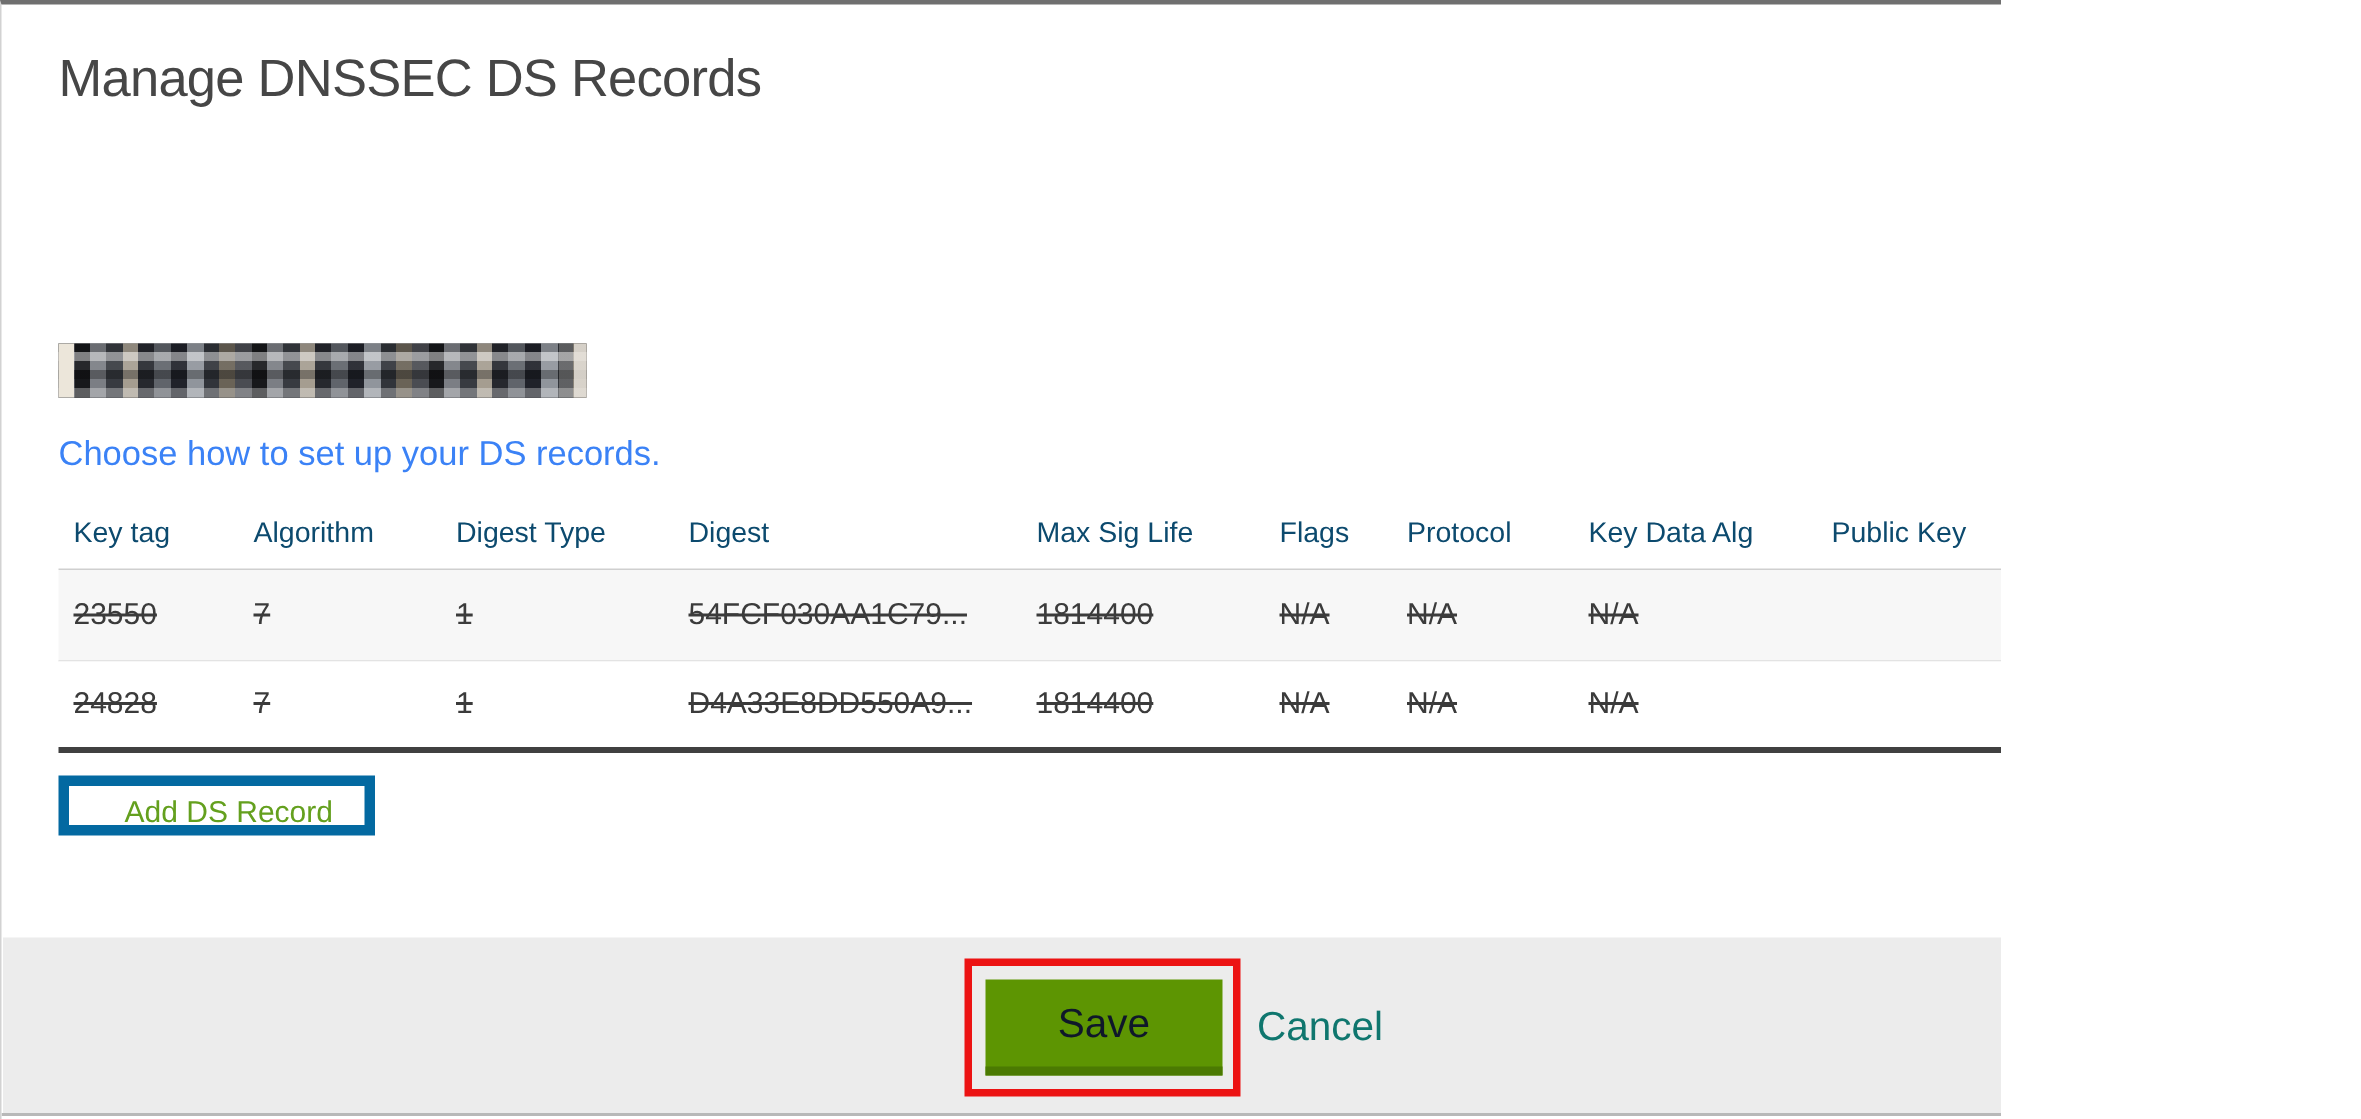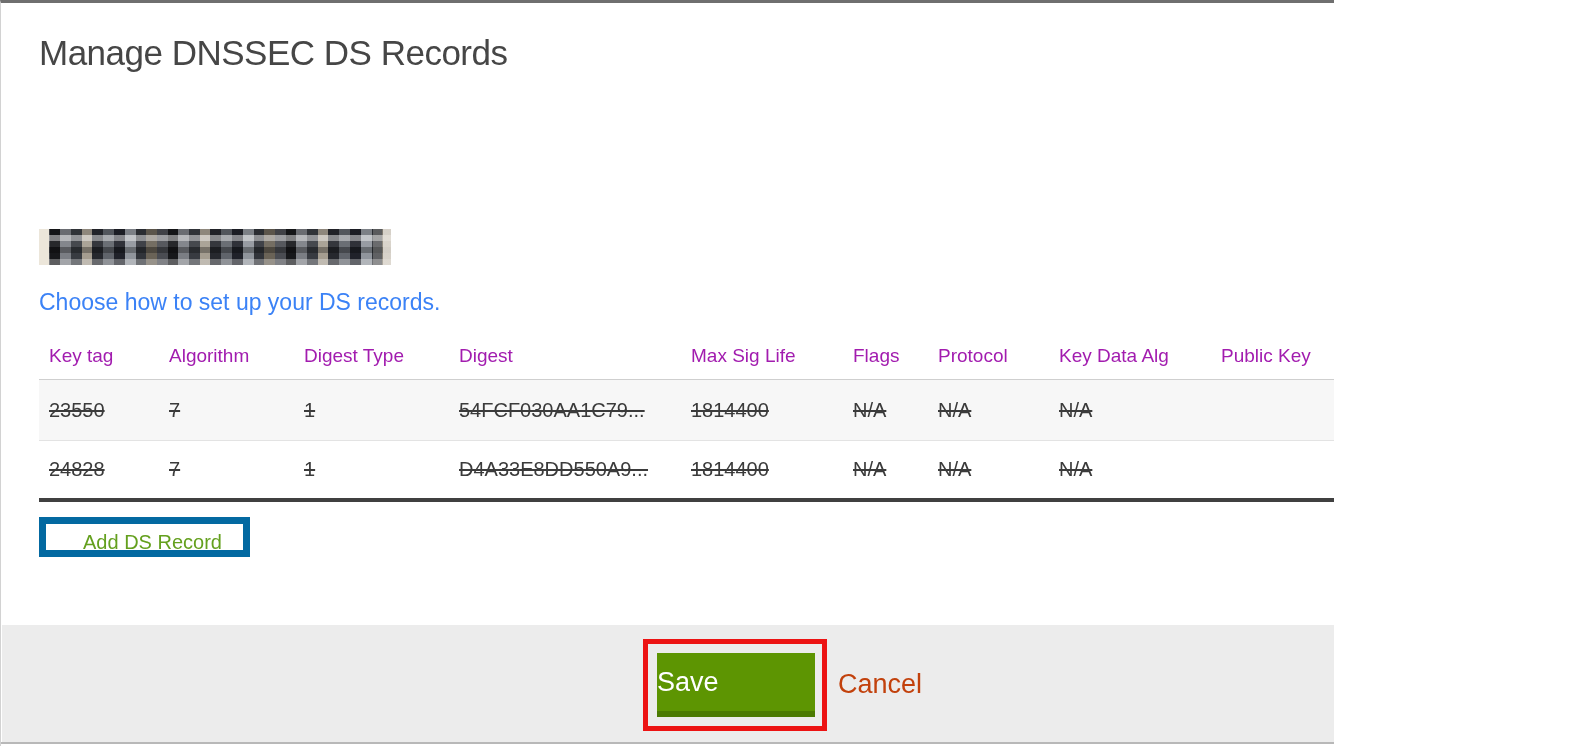--- a/index.html
+++ b/index.html
@@ -50,21 +50,21 @@
   }
 
   
   .ds-table{ position:absolute; left:38px; top:330px; width:1455px; }
   .trow{
     display:grid;
     grid-template-columns:120px 135px 155px 232px 162px 85px 121px 162px 154px 1fr;
     align-items:center;
   }
   .thead{ height:47px; border-bottom:1px solid #cfcfcf; }
-  .thead .cell{ font-size:19px; color:#a21caf; }
+  .thead .cell{ font-size:19px; color:#0c4a6e; }
   .tr1{ height:61px; background:#f7f7f7; border-bottom:1px solid #e3e3e3; }
   .tr2{ height:61px; background:#ffffff; border-bottom:4px solid #404040; }
   .cell{ padding-left:10px; font-size:20px; color:#3b3b3b; white-space:nowrap; overflow:hidden; }
   .struck{ text-decoration:line-through; }
   .undo-cell{ text-align:right; padding-right:20px; }
   .undo-link{ color:#2779e6; font-size:20px; cursor:pointer; text-decoration:none; }
 
   .add-btn{
     position:absolute; left:38px; top:514px; width:211px; height:40px;
     background:#fff; border:7px solid #0369a1; color:#64a01e;
@@ -76,26 +76,26 @@
     position:absolute; left:1px; top:622px; width:1567px; height:117px;
     background:#ececec;
   }
   .save-annotation{
     position:absolute; left:641px; top:14px; width:184px; height:92px;
     border:5px solid #ec1313;
   }
   .save-btn{
     position:absolute; left:9px; top:9px; width:158px; height:64px;
     background:#5d9502; border:none; border-bottom:6px solid #4b7a02;
-    color:#ffffff; font-size:27px; font-family:"Liberation Sans", sans-serif;
-    text-align:left; cursor:pointer;
+    color:#0f172a; font-size:27px; font-family:"Liberation Sans", sans-serif;
+    text-align:center; cursor:pointer;
   }
   .cancel-link{
     position:absolute; left:836px; top:44px;
-    color:#c2410c; font-size:27px; cursor:pointer; text-decoration:none;
+    color:#0f766e; font-size:27px; cursor:pointer; text-decoration:none;
   }
 </style>
 </head>
 <body>
 
 <div class="screen">
 
   <div class="scroll-track"></div>
 
   <div class="modal-title">Manage DNSSEC DS Records</div>

